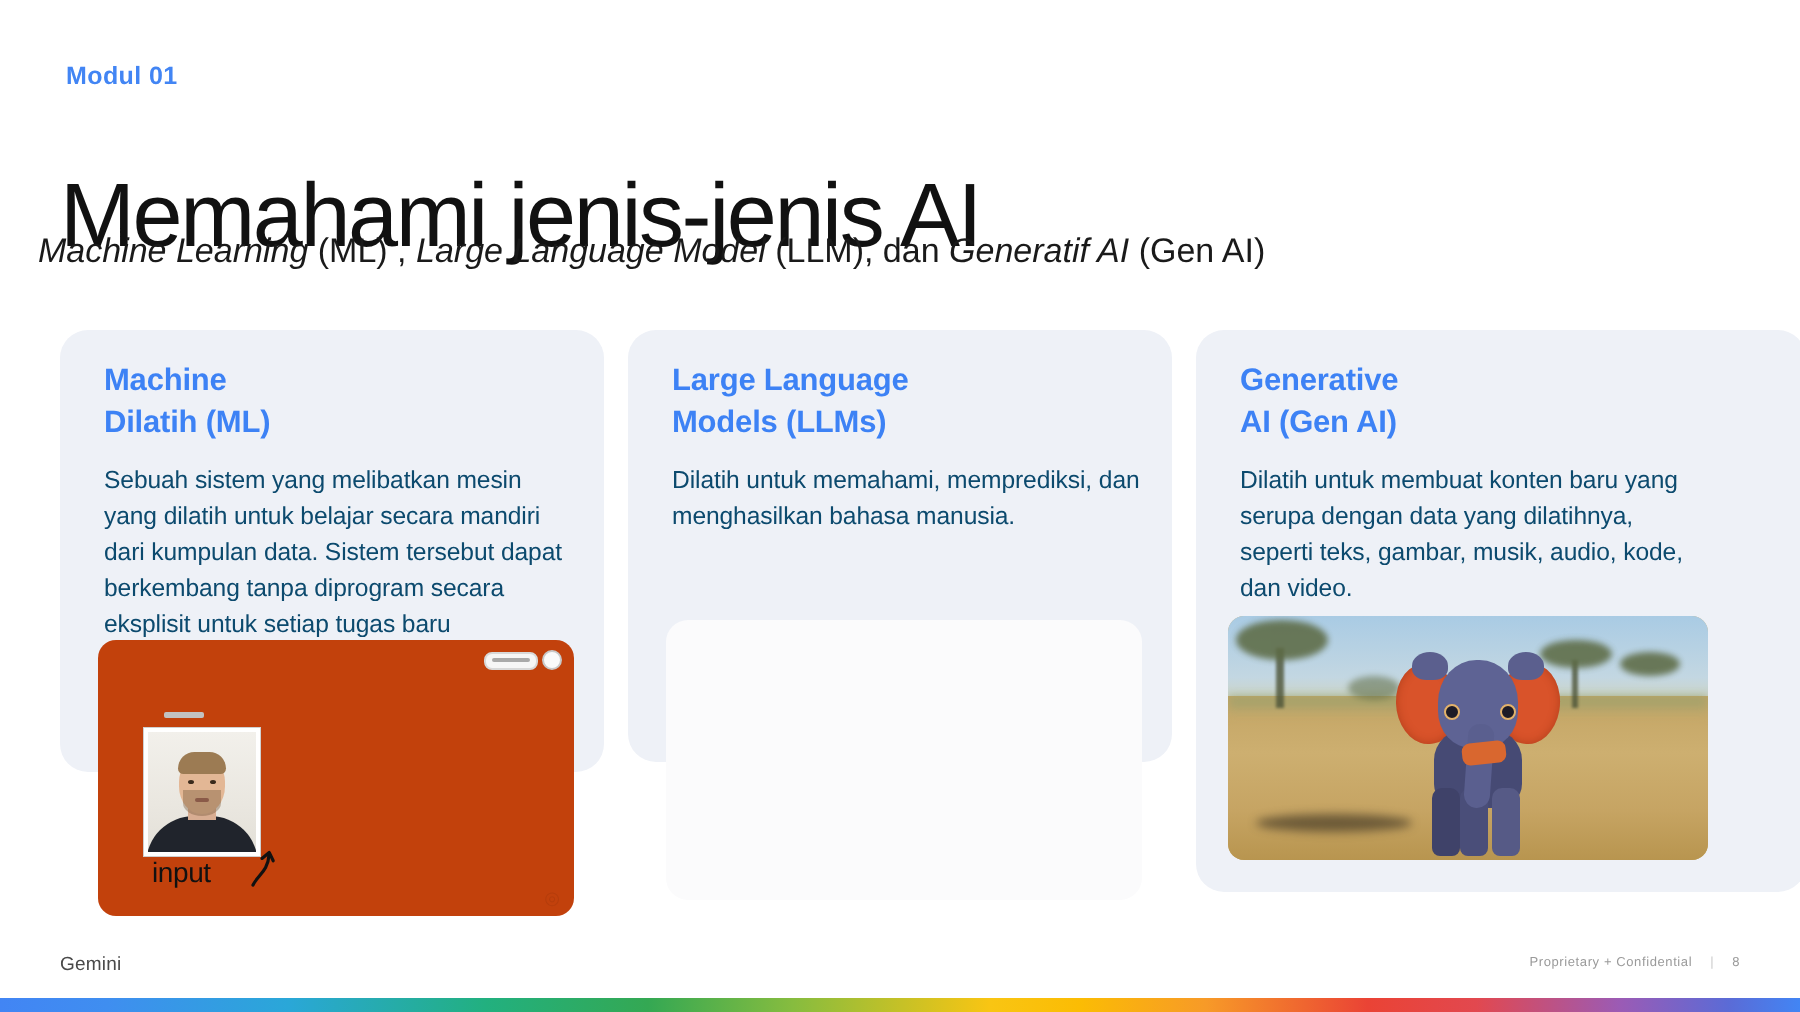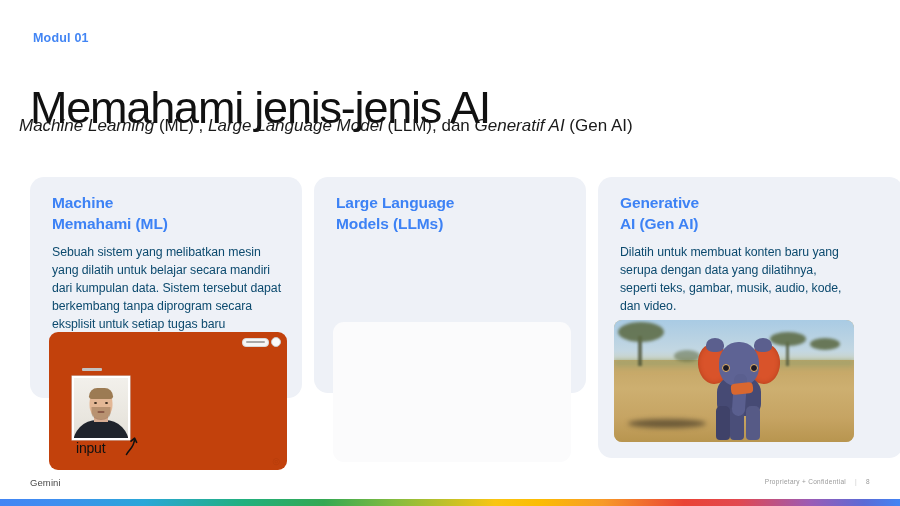--- a/index.html
+++ b/index.html
@@ -54,21 +54,20 @@
   }
   .subtitle .it { font-style: italic; }
 
   
   .cards {
     position: absolute;
     left: 30px;
     top: 165px;
     width: 664px;
     height: 300px;
-    margin-top: 12px;
   }
   .card {
     position: absolute;
     top: 0;
     width: 272px;
     border-radius: 14px;
     background: #eef1f7;
   }
   .card.c1 { left: 0px;   height: 221px; }
   .card.c2 { left: 284px; height: 216px; }
@@ -465,21 +464,21 @@
 
   <div class="subtitle">
     <span class="it">Machine Learning</span><span> (ML) , </span><span class="it">Large Language Model</span><span> (LLM), dan </span><span class="it">Generatif AI</span><span> (Gen AI)</span>
   </div>
 
   <div class="cards">
 
     <div class="card c1">
       <div class="card-heading">
         <span>Machine</span><br>
-        <span>Memahami (ML)</span>
+        <span>Dilatih (ML)</span>
       </div>
       <div class="card-body">Sebuah sistem yang melibatkan mesin yang dilatih untuk belajar secara mandiri dari kumpulan data. Sistem tersebut dapat berkembang tanpa diprogram secara eksplisit untuk setiap tugas baru</div>
     </div>
 
     <div class="media-ml">
       <div class="subscribe-pill">
         <span class="pill">
             <i></i>
           </span>
         <span class="circ"></span>
@@ -507,20 +506,21 @@
       </svg>
 
       <div class="media-watermark">◎</div>
     </div>
 
     <div class="card c2">
       <div class="card-heading">
         <span>Large Language</span><br>
         <span>Models (LLMs)</span>
       </div>
+      <div class="card-body">Dilatih untuk memahami, memprediksi, dan menghasilkan bahasa manusia.</div>
       <div class="media-llm"></div>
     </div>
 
     <div class="card c3">
       <div class="card-heading">
         <span>Generative</span><br>
         <span>AI (Gen AI)</span>
       </div>
       <div class="card-body">Dilatih untuk membuat konten baru yang serupa dengan data yang dilatihnya, seperti teks, gambar, musik, audio, kode, dan video.</div>
 

